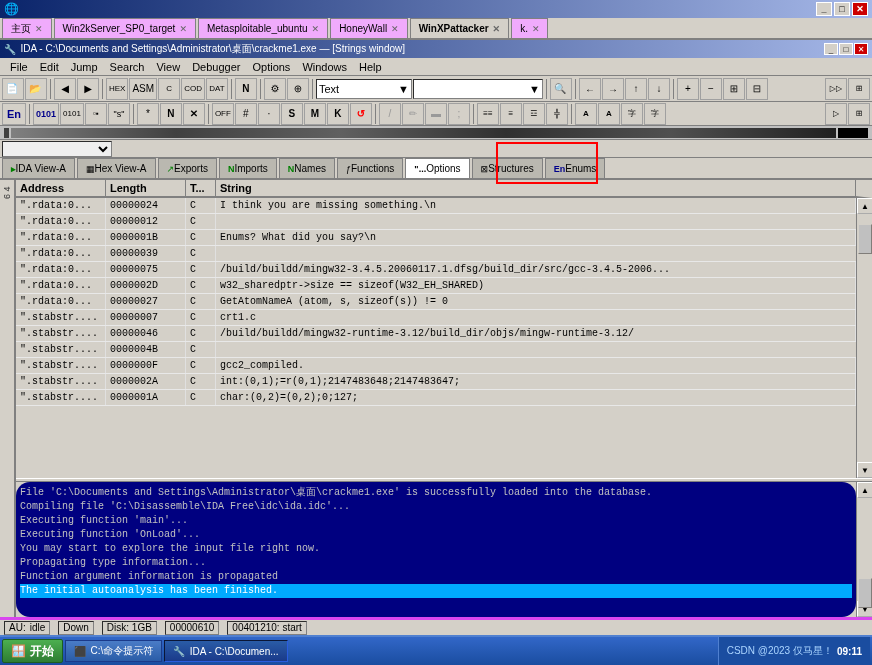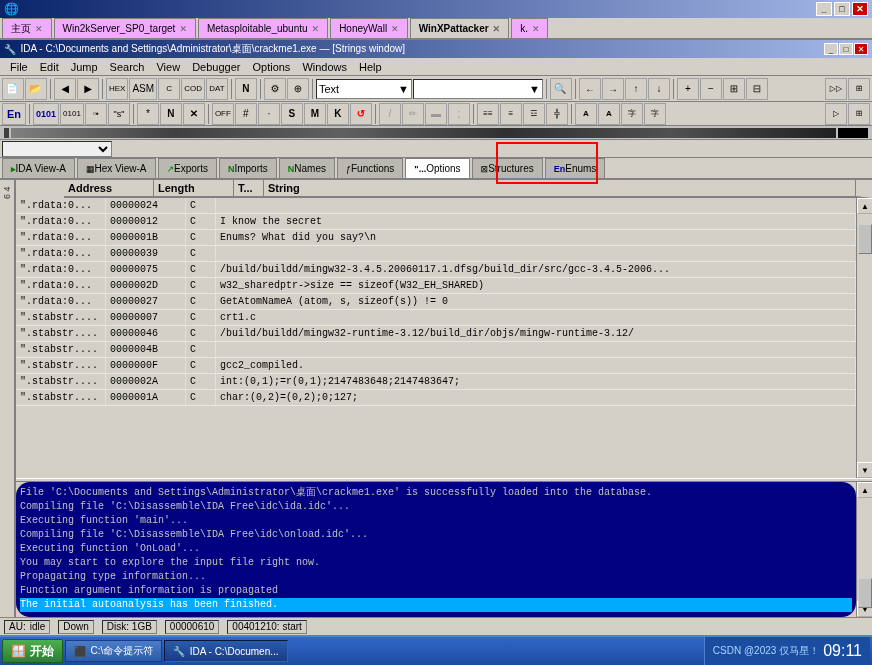--- a/index.html
+++ b/index.html
@@ -42,21 +42,21 @@
     .th-cell { padding: 1px 4px; border-right: 1px solid #808080; font-size: 11px; font-weight: bold; white-space: nowrap; overflow: hidden; display: flex; align-items: center; cursor: pointer; }
     .table-row { display: grid; grid-template-columns: 90px 80px 30px 1fr; height: 16px; border-bottom: 1px solid #e8e8e8; cursor: pointer; }
     .td-cell { padding: 0 4px; font-size: 10px; font-family: 'Courier New', monospace; white-space: nowrap; overflow: hidden; display: flex; align-items: center; border-right: 1px solid #e0e0e0; }
     .scrollbar { width: 16px; background: #d4d0c8; border-left: 1px solid #808080; display: flex; flex-direction: column; }
 
     
     .output-panel { background: #000080; color: #c0c0c0; font-family: 'Courier New', monospace; font-size: 10px; padding: 4px; overflow-y: auto; line-height: 1.4; }
     .output-highlight { background: #00aaff; color: white; }
 
     
-    .status-bar { background: #d4d0c8; height: 18px; display: flex; align-items: center; padding: 0 4px; border-top: 1px solid #d946ef; font-size: 10px; gap: 8px; }
+    .status-bar { background: #d4d0c8; height: 18px; display: flex; align-items: center; padding: 0 4px; border-top: 3px solid #d946ef; font-size: 10px; gap: 8px; }
     .status-field { border: 1px inset #808080; padding: 0 4px; height: 14px; display: flex; align-items: center; background: #d4d0c8; }
 
     
     .taskbar { background: linear-gradient(to bottom, #3267c8, #1a4da0); height: 30px; display: flex; align-items: center; padding: 0 2px; gap: 2px; border-top: 2px solid #5080d0; }
     .start-btn { background: linear-gradient(to bottom, #4caf50, #2e7d32); color: white; height: 24px; padding: 0 8px; border: 1px solid #1b5e20; display: flex; align-items: center; gap: 4px; font-weight: bold; font-size: 12px; cursor: pointer; border-radius: 2px; }
     .taskbar-item { background: linear-gradient(to bottom, #4a7cc7, #2a5ca7); color: white; height: 22px; padding: 0 8px; border: 1px solid #1a3a8a; display: flex; align-items: center; font-size: 10px; cursor: pointer; white-space: nowrap; }
     .taskbar-item.active { background: linear-gradient(to bottom, #2a5ca7, #1a3a8a); border: 1px inset #1a3a8a; }
     .taskbar-right { margin-left: auto; display: flex; align-items: center; gap: 4px; background: #1a4da0; padding: 0 8px; height: 100%; border-left: 1px solid #5080d0; color: white; font-size: 10px; }
 
     .left-panel { width: 16px; background: #d4d0c8; border-right: 2px solid #808080; display: flex; flex-direction: column; align-items: center; padding-top: 4px; gap: 2px; }
@@ -276,41 +276,41 @@
     </div>
 
     <div style="flex:1; display:flex; overflow:hidden; min-height:0; position:relative;">
 
       <div class="left-panel">
         <span style="writing-mode:vertical-rl; font-size:9px; color:#333; transform:rotate(180deg);">6 4 位</span>
       </div>
 
       <div style="flex:1; display:flex; flex-direction:column; overflow:hidden;">
 
-        <div class="table-header" style="grid-template-columns:90px 80px 30px 1fr; border-right:16px solid #d4d0c8;margin-left:48px;">
+        <div class="table-header" style="grid-template-columns:90px 80px 30px 1fr; border-right:16px solid #d4d0c8;">
           <div class="th-cell">Address</div>
           <div class="th-cell">Length</div>
           <div class="th-cell">T...</div>
           <div class="th-cell">String</div>
         </div>
 
         <div style="flex:1; display:flex; overflow:hidden; min-height:0;">
           <div class="table-rows-container" style="flex:1; overflow-y:auto;">
 
             <div class="table-row">
               <div class="td-cell">".rdata:0...</div>
               <div class="td-cell">00000024</div>
               <div class="td-cell">C</div>
+              <div class="td-cell">I think you are missing something.\n</div>
             </div>
 
             <div class="table-row">
               <div class="td-cell">".rdata:0...</div>
               <div class="td-cell">00000012</div>
               <div class="td-cell">C</div>
-              <div class="td-cell">I know the secret</div>
             </div>
 
             <div class="table-row">
               <div class="td-cell">".rdata:0...</div>
               <div class="td-cell">0000001B</div>
               <div class="td-cell">C</div>
               <div class="td-cell">Enums? What did you say?\n</div>
             </div>
 
             <div class="table-row">
@@ -392,21 +392,20 @@
           </div>
         </div>
 
         <div class="splitter"></div>
 
         <div style="height:135px; display:flex; overflow:hidden;">
           <div class="output-panel" style="flex:1; overflow-y:auto;border-radius:14px;">
             <div>File 'C:\Documents and Settings\Administrator\桌面\crackme1.exe' is successfully loaded into the database.</div>
             <div>Compiling file 'C:\Disassemble\IDA Free\idc\ida.idc'...</div>
             <div>Executing function 'main'...</div>
-            <div>Compiling file 'C:\Disassemble\IDA Free\idc\onload.idc'...</div>
             <div>Executing function 'OnLoad'...</div>
             <div>You may start to explore the input file right now.</div>
             <div>Propagating type information...</div>
             <div>Function argument information is propagated</div>
             <div class="output-highlight">The initial autoanalysis has been finished.</div>
           </div>
 
           <div class="scrollbar">
             <div class="scroll-arrow">▲</div>
             <div class="scroll-track">
@@ -450,17 +449,17 @@
     <div class="taskbar-item">
       <span>⬛</span>
       <span style="margin-left:4px;">C:\命令提示符</span>
     </div>
     <div class="taskbar-item active">
       <span>🔧</span>
       <span style="margin-left:4px;">IDA - C:\Documen...</span>
     </div>
     <div class="taskbar-right">
       <span style="font-size:10px; color:#aad4ff;">CSDN @2023 仅马星！</span>
-      <span style="font-size:16px; font-weight:normal;">09:11</span>
+      <span style="font-size:10px; font-weight:bold;">09:11</span>
     </div>
   </div>
 
 </div>
 
 </body></html>

